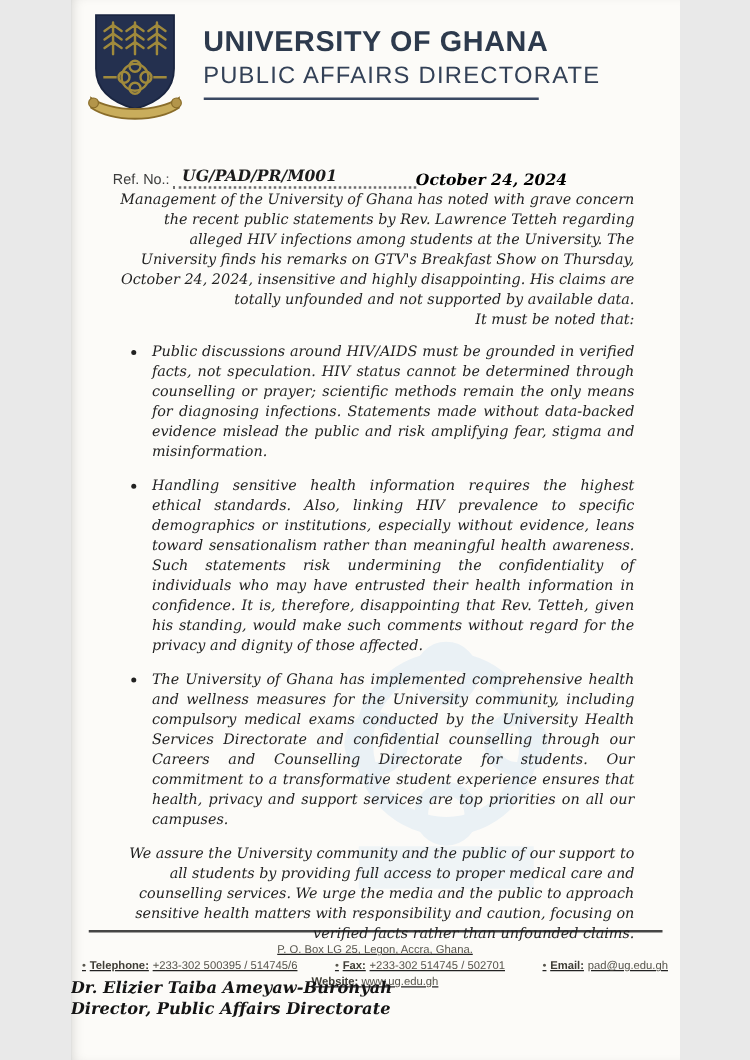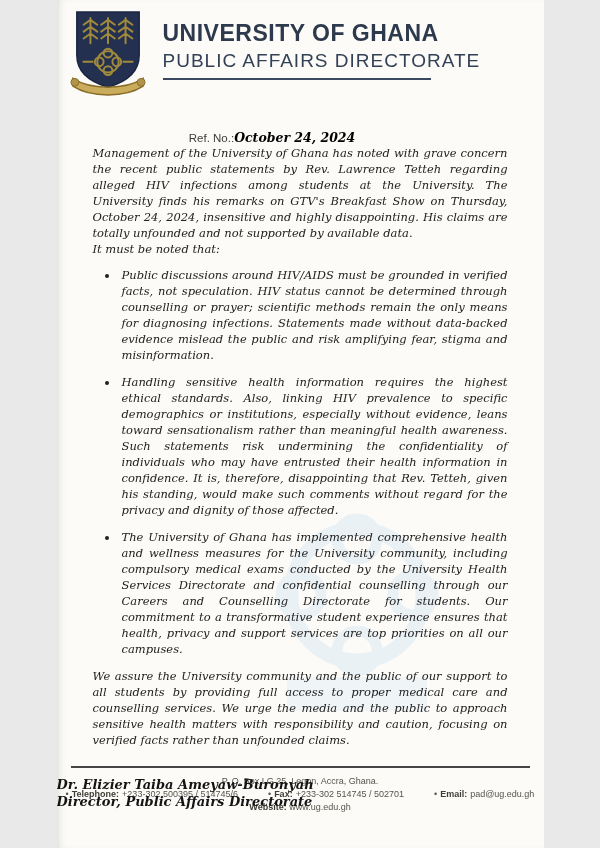--- a/index.html
+++ b/index.html
@@ -33,37 +33,37 @@
 
   
   .title {
     margin:22px 42px 0; text-align:center;
     font-weight:bold; font-style:italic; font-size:12.4px; line-height:17.5px;
     text-decoration:underline; letter-spacing:.2px; color:#141414;
   }
 
   
   .bodytext { margin:0 36px; font-style:italic; font-size:11.5px; line-height:16px; color:#212121; position:relative; z-index:2; }
-  .bodytext p { margin:0; }
+  .bodytext p { margin:0;text-align:right; }
   .p-open { margin-top:13px; text-align:justify; }
   .lead-in { margin-top:10px; }
   .bullets { margin:10px 0 0 0; padding-left:26px; }
   .bullets li { margin-bottom:11px; padding-left:3px; text-align:justify; }
   .p-assure { text-align:justify; margin-top:1px; }
   .p-close { text-align:justify; margin-top:11px; }
 
   
   .signature { margin-top:28px; text-align:left; font-weight:bold; font-style:italic; font-size:13px; line-height:17px; color:#141414; position:relative; z-index:2; }
 
   
   .distribution { margin:38px 36px 0; font-weight:bold; font-style:italic; font-size:12.6px; color:#141414; }
   .dist-label { text-decoration:underline; }
 
   
-  .footer { position:absolute; left:0; right:0; bottom:34px; }
+  .footer { position:absolute; left:0; right:0; bottom:56px;text-decoration:underline; }
   .footer-rule { border-top:2px solid #454545; margin:0 14px 7px; }
   .footer-text { font-family:"Liberation Sans", sans-serif; font-size:9px; line-height:13px; color:#56544b; text-align:center; }
   .footer-text b { color:#3f3d35; }
   .contacts { display:flex; justify-content:center; gap:30px; white-space:nowrap; }
   .contact-seg { display:flex; gap:3px; }
 
   
   .watermark { position:absolute; left:175px; top:505px; z-index:1; opacity:.55; pointer-events:none; }
 </style>
 </head>
@@ -103,20 +103,21 @@
     <div class="head-text">
       <div class="org-name">UNIVERSITY OF GHANA</div>
       <div class="dept-name">PUBLIC AFFAIRS DIRECTORATE</div>
       <div class="head-rule"></div>
     </div>
   </div>
 
   <div class="ref-row">
     <div class="ref-left">
       <span class="ref-label">Ref. No.:</span>
+      <span class="ref-line"><span class="ref-value">UG/PAD/PR/M001</span></span>
     </div>
     <div class="date">October 24, 2024</div>
   </div>
 
 
   <div class="bodytext">
     <p class="p-open">Management of the University of Ghana has noted with grave concern the recent public statements by Rev. Lawrence Tetteh regarding alleged HIV infections among students at the University. The University finds his remarks on GTV's Breakfast Show on Thursday, October 24, 2024, insensitive and highly disappointing. His claims are totally unfounded and not supported by available data.</p>
     <p class="lead-in">It must be noted that:</p>
     <ul class="bullets">
       <li>Public discussions around HIV/AIDS must be grounded in verified facts, not speculation. HIV status cannot be determined through counselling or prayer; scientific methods remain the only means for diagnosing infections.  Statements made without data-backed evidence mislead the public and risk amplifying fear, stigma and misinformation.</li>

